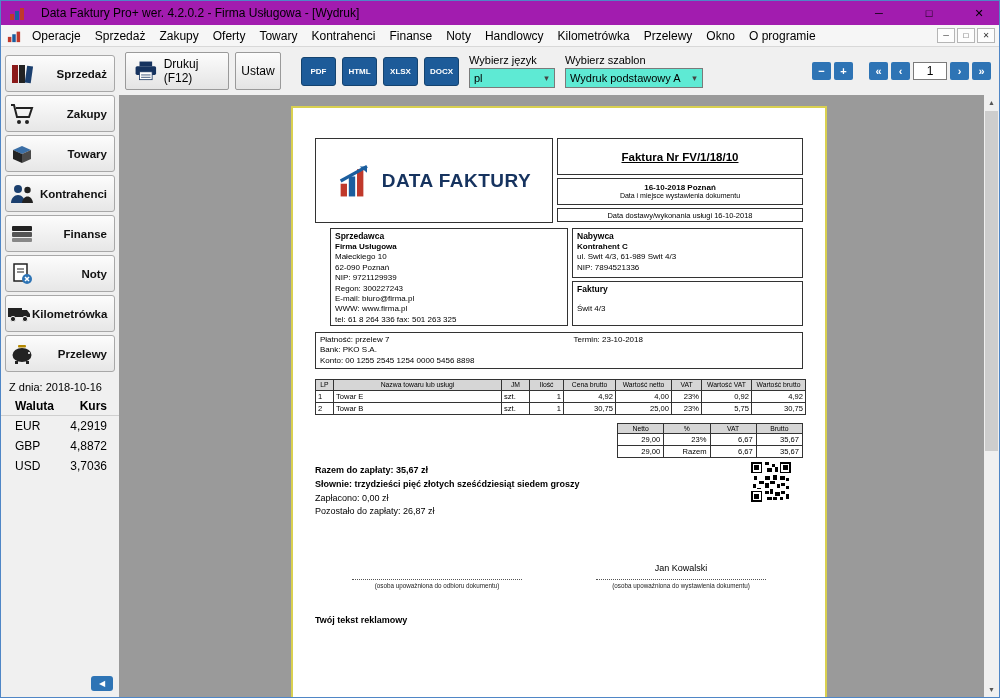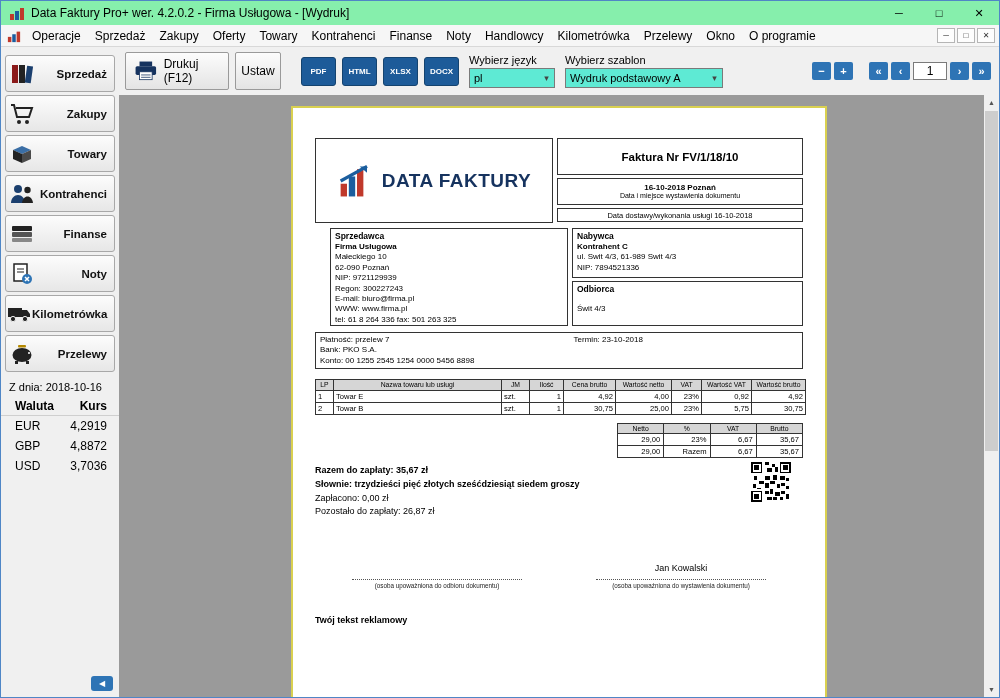--- a/index.html
+++ b/index.html
@@ -1,21 +1,21 @@
 <!DOCTYPE html>
 <html><head>
 <meta charset="utf-8">
 <style>
   html,body{margin:0;padding:0;background:#444;}
   body{width:1000px;height:698px;overflow:hidden;font-family:"Liberation Sans",sans-serif;}
   *{box-sizing:border-box;}
   .app{width:1000px;height:698px;background:#f0f0f0;border:1px solid #4f86c6;display:flex;flex-direction:column;position:relative;}
 
   
-  .titlebar{height:24px;background:#86efac;display:flex;align-items:center;flex:0 0 auto;}
+  .titlebar{height:24px;background:#a21caf;display:flex;align-items:center;flex:0 0 auto;gap:10px;}
   .titlebar .appicon{width:16px;height:16px;margin:0 6px 0 8px;}
   .titlebar .title{font-size:12px;color:#000;flex:1;white-space:nowrap;overflow:hidden;}
   .wctrl{width:40px;height:24px;display:flex;align-items:center;justify-content:center;font-size:11px;color:#000;cursor:default;}
 
   
   .menubar{height:22px;background:#f6f6f6;border-bottom:1px solid #d8d8d8;display:flex;align-items:center;flex:0 0 auto;}
   .menubar .appicon{width:14px;height:14px;margin:0 4px 0 6px;}
   .menu-item{font-size:12px;color:#000;padding:2px 7px;white-space:nowrap;}
   .mdi-ctrls{margin-left:auto;display:flex;gap:2px;padding-right:4px;}
   .mdi-btn{width:18px;height:15px;border:1px solid #b5b5b5;background:#fdfdfd;font-size:8px;display:flex;align-items:center;justify-content:center;color:#333;}
@@ -38,37 +38,37 @@
   
   .toolbar{height:48px;flex:0 0 auto;display:flex;align-items:center;padding:0 8px 0 6px;gap:6px;background:#f0f0f0;}
   .tb-big{height:38px;background:linear-gradient(#fcfcfc,#e4e4e4);border:1px solid #9a9a9a;border-radius:2px;display:flex;align-items:center;justify-content:center;font-size:12px;color:#000;padding:0 8px;cursor:default;}
   .print-btn{width:104px;gap:6px;}
   .setup-btn{width:46px;}
   .exp-btn{width:35px;height:29px;background:#1d5b99;border:1px solid #144挂;border:1px solid #14436f;border-radius:3px;color:#fff;font-size:8px;font-weight:bold;display:flex;align-items:center;justify-content:center;cursor:default;}
   .combo-group{display:flex;flex-direction:column;gap:2px;margin-left:4px;}
   .combo-label{font-size:11px;color:#000;}
   .combo{height:20px;background:#5eead4;border:1px solid #7a7a7a;display:flex;align-items:center;font-size:11px;padding-left:4px;cursor:default;}
   .combo-lang{width:86px;}
-  .combo-tpl{width:158px;}
+  .combo-tpl{width:138px;}
   .combo .arrow{margin-left:auto;width:15px;text-align:center;color:#444;font-size:9px;}
   .nav-cluster{margin-left:auto;display:flex;align-items:center;gap:3px;}
   .nav-btn{width:19px;height:18px;background:#2e74b5;border-radius:2px;color:#fff;font-size:11px;font-weight:bold;display:flex;align-items:center;justify-content:center;cursor:default;}
   .nav-gap{width:10px;}
   .page-input{width:34px;height:18px;border:1px solid #7a7a7a;font-size:12px;text-align:center;font-family:"Liberation Sans",sans-serif;padding:0;}
 
   
   .preview{flex:1;background:#9a9a9a;position:relative;overflow:hidden;}
   .page{width:536px;margin:11px auto 0 auto;background:#fff;border:2px solid #d9d050;height:1000px;padding:30px 22px;position:relative;color:#000;}
 
   
   .inv-header{display:flex;gap:4px;}
   .logo-box{width:238px;height:85px;border:1px solid #333;display:flex;align-items:center;justify-content:center;gap:5px;}
   .logo-text{font-size:19px;font-weight:bold;color:#16335f;letter-spacing:.5px;}
   .hdr-right{flex:1;display:flex;flex-direction:column;gap:3px;}
-  .inv-no-box{border:1px solid #333;height:37px;display:flex;align-items:center;justify-content:center;font-weight:bold;font-size:11.5px;}
+  .inv-no-box{border:1px solid #333;height:37px;display:flex;align-items:center;justify-content:center;font-weight:bold;font-size:11.5px;text-decoration:underline;}
   .inv-date-box{border:1px solid #333;height:27px;display:flex;flex-direction:column;align-items:center;justify-content:center;line-height:1.15;}
   .inv-date-main{font-size:8px;font-weight:bold;}
   .inv-date-cap{font-size:7px;}
   .inv-delivery-box{border:1px solid #333;height:14px;display:flex;align-items:center;justify-content:center;font-size:7.5px;}
   .parties{display:flex;gap:4px;margin-top:5px;}
   .party-box{border:1px solid #333;padding:2px 4px;font-size:8px;line-height:1.3;}
   .seller-box{width:238px;height:98px;margin-left:15px;}
   .party-col{flex:1;display:flex;flex-direction:column;gap:3px;}
   .buyer-box{height:50px;}
   .receiver-box{flex:1;}
@@ -346,21 +346,21 @@
               <div>tel: 61 8 264 336 fax: 501 263 325</div>
             </div>
             <div class="party-col">
               <div class="party-box buyer-box">
                 <div class="party-h">Nabywca</div>
                 <div class="party-name">Kontrahent C</div>
                 <div>ul. Swit 4/3, 61-989 Swit 4/3</div>
                 <div>NIP: 7894521336</div>
               </div>
               <div class="party-box receiver-box">
-                <div class="party-h">Odbiorca</div>
+                <div class="party-h">Faktury</div>
                 <div style="height:9px"></div>
                 <div>Świt 4/3</div>
               </div>
             </div>
           </div>
 
           <div class="pay-box">
             <div>Płatność: przelew 7</div>
             <div>Bank: PKO S.A.</div>
             <div>Konto: 00 1255 2545 1254 0000 5456 8898</div>

